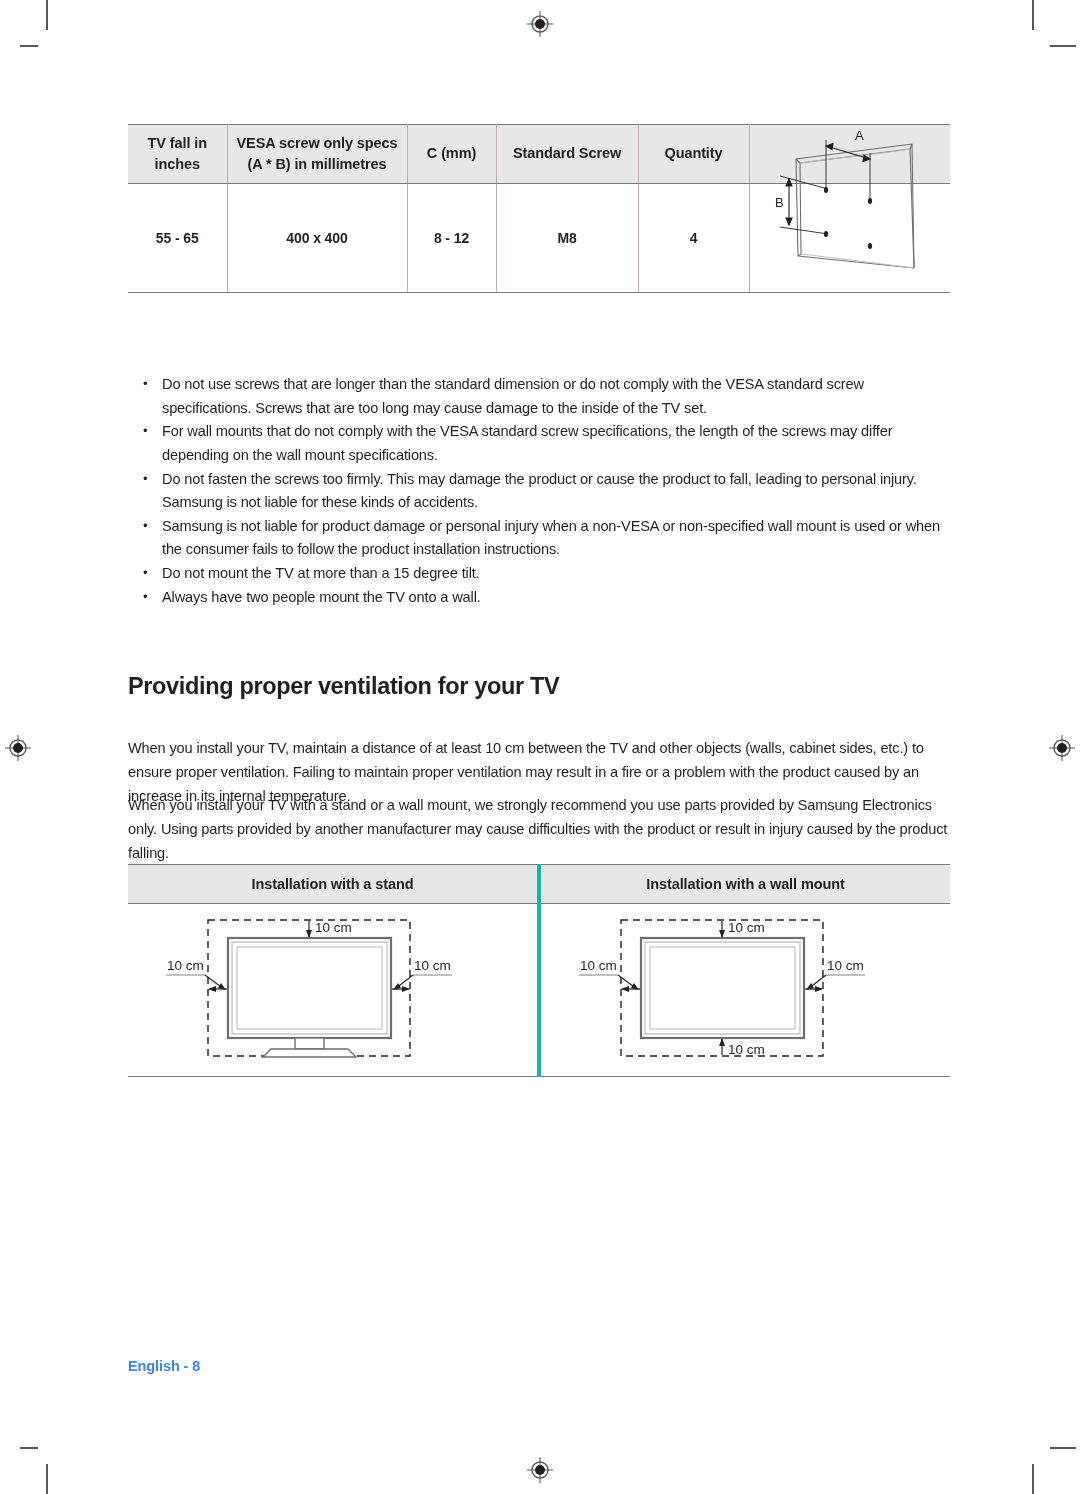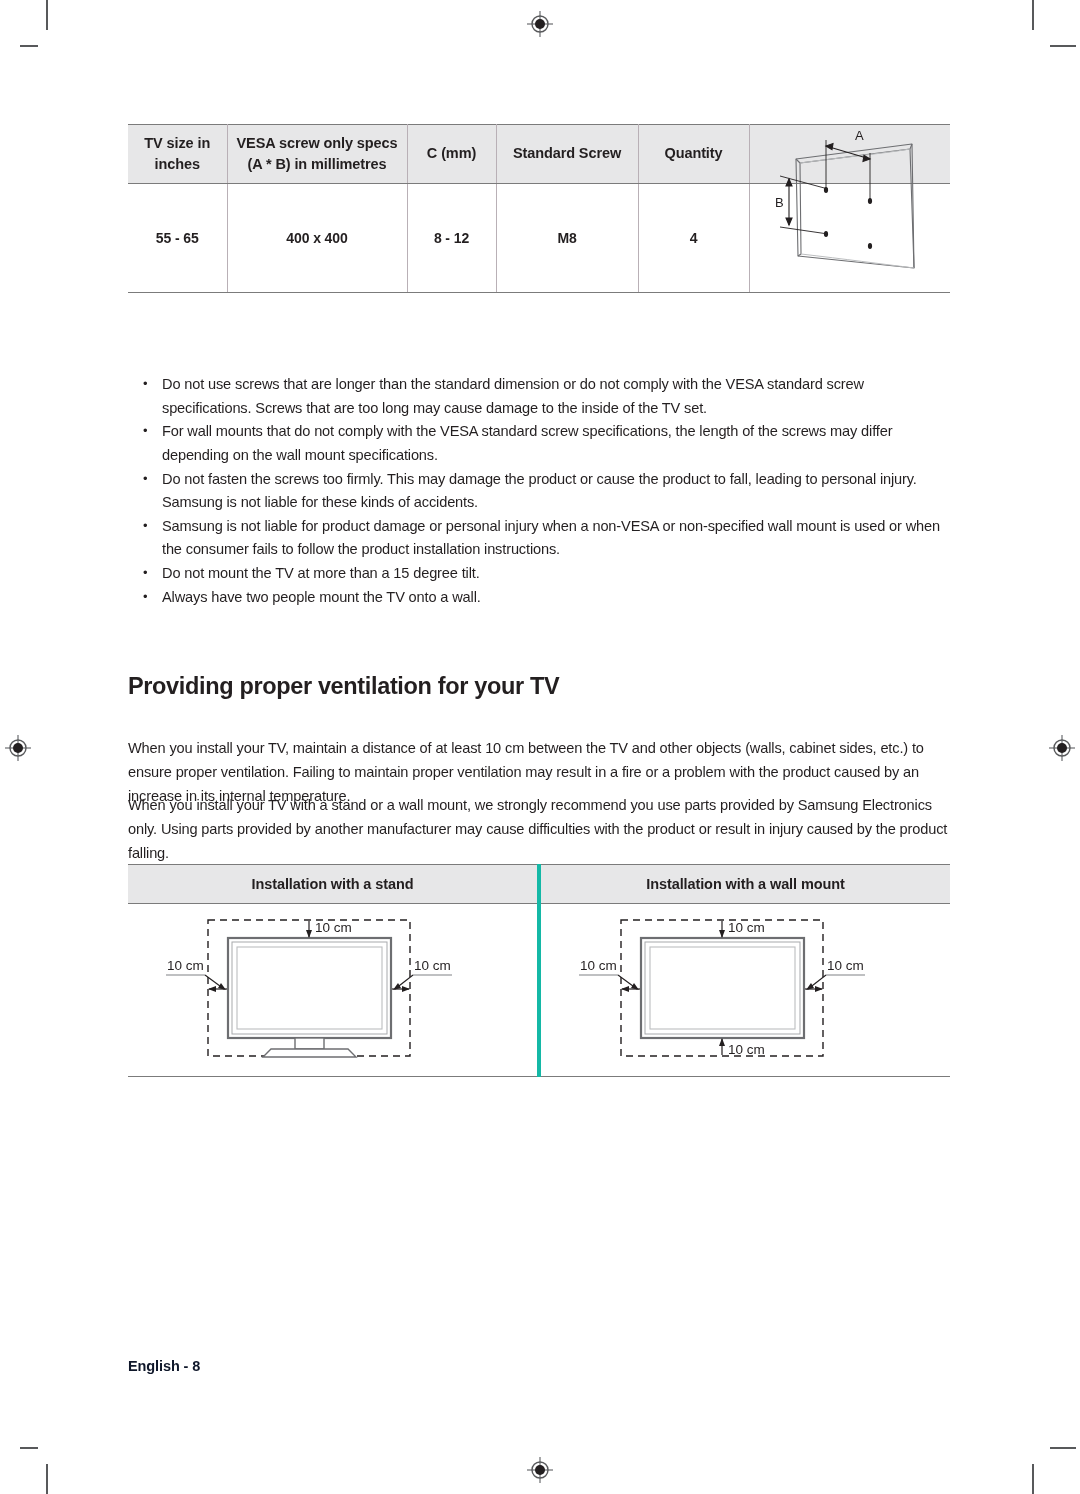--- a/index.html
+++ b/index.html
@@ -167,21 +167,21 @@
   }
   .vent-col { width: 411px; }
 
   
   .footer {
     position: absolute;
     left: 0;
     top: 1358px;
     font-size: 14.5px;
     font-weight: bold;
-    color: #0f172a;
+    color: #3b82f6;
     letter-spacing: -0.1px;
   }
 
   svg { display: block; }
 </style>
 </head>
 <body>
 
 <div class="crop-mark" style="left:46px; top:0; width:2px; height:30px;"></div>
 <div class="crop-mark" style="left:20px; top:45px; width:18px; height:2px;"></div>
@@ -232,21 +232,21 @@
       <col class="col-a">
         <col class="col-b">
         <col class="col-c">
       <col class="col-d">
         <col class="col-e">
         <col class="col-f">
     </colgroup>
     <thead>
       <tr>
         <th>
-          <div>TV size in</div>
+          <div>TV fall in</div>
           <div>inches</div>
         </th>
         <th>
           <div>VESA screw only specs</div>
           <div>(A * B) in millimetres</div>
         </th>
         <th>C (mm)</th>
         <th>Standard Screw</th>
         <th>Quantity</th>
         <th></th>

